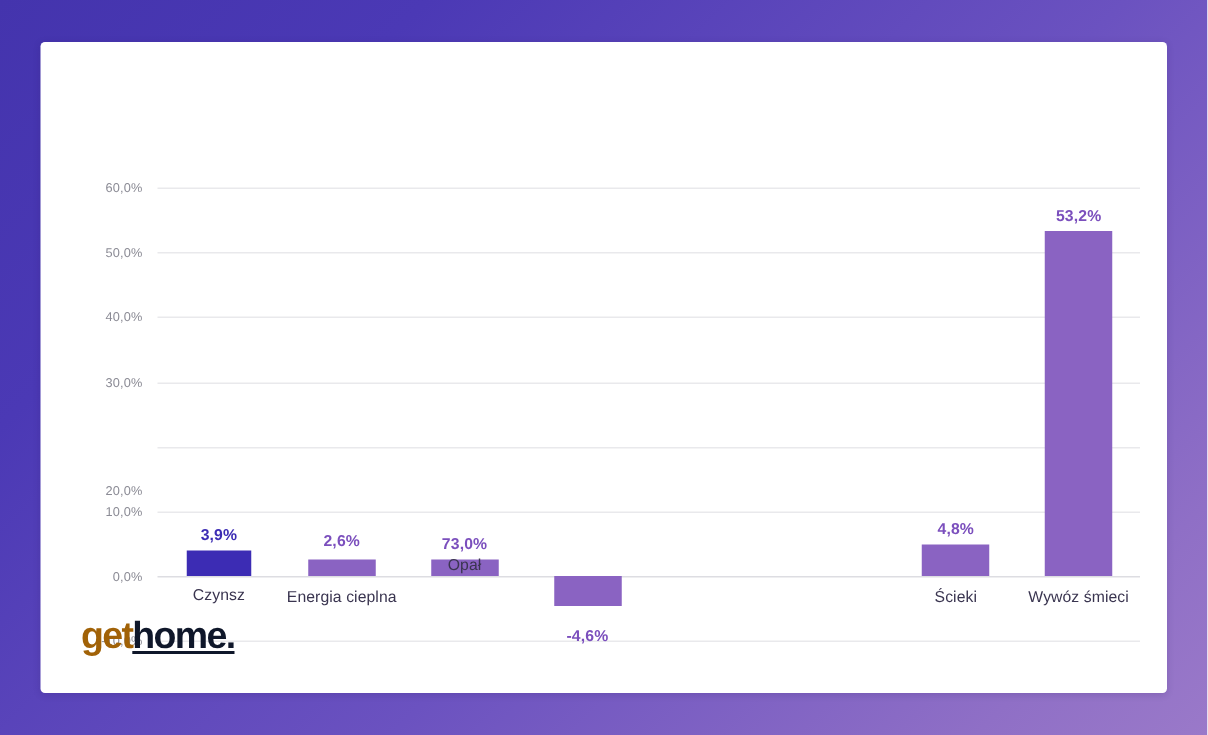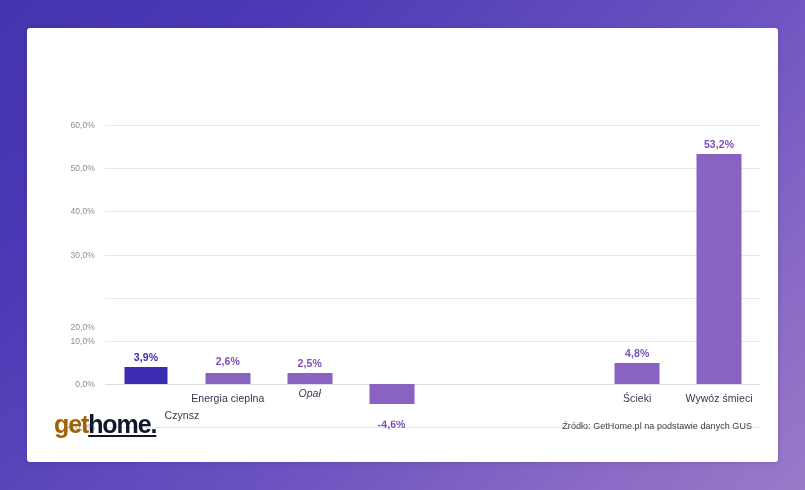--- a/index.html
+++ b/index.html
@@ -214,31 +214,31 @@
           <div class="y-tick-label" style="top: 226.6px; padding-left: 34px;">30,0%</div>
           <div class="y-tick-label" style="top: 269.8px; margin-top: 29px;">20,0%</div>
           <div class="y-tick-label" style="top: 313px;">10,0%</div>
           <div class="y-tick-label" style="top: 356.2px;">0,0%</div>
           <div class="y-tick-label" style="top: 399.4px;">-10,0%</div>
         </div>
       <div id="bars-layer">
           <div class="bar-slot" style="left: 0px; width: 81.875px;">
             <div class="bar accent" style="top: 339.352px; height: 16.848px;"></div>
             <div class="value-label accent" style="top: 323.352px;">3,9%</div>
-            <div class="cat-label" style="top: 381px; margin-left: 36px;">Czynsz</div>
+            <div class="cat-label" style="top: 363px;">Czynsz</div>
           </div>
           <div class="bar-slot" style="left: 81.875px; width: 81.875px;">
             <div class="bar" style="top: 344.968px; height: 11.232px;"></div>
             <div class="value-label" style="top: 327px;">2,6%</div>
             <div class="cat-label" style="top: 364.2px;">Energia cieplna</div>
           </div>
           <div class="bar-slot" style="left: 163.75px; width: 81.875px;">
             <div class="bar" style="top: 345.4px; height: 10.8px;"></div>
-            <div class="value-label" style="top: 329.4px;">2,5%</div>
-            <div class="cat-label" style="top: 359px; font-style: italic;">Opał</div>
+            <div class="value-label" style="top: 329.4px;">73,0%</div>
+            <div class="cat-label" style="top: 343px;">Opał</div>
           </div>
           <div class="bar-slot" style="left: 245.625px; width: 81.875px;">
             <div class="bar" style="top: 356.2px; height: 19.872px;"></div>
             <div class="value-label" style="top: 390.072px;">-4,6%</div>
             <div class="cat-label on-bar" style="top: 384px;">Gaz</div>
           </div>
           <div class="bar-slot" style="left: 491.25px; width: 81.875px;">
             <div class="bar" style="top: 335.464px; height: 20.736px;"></div>
             <div class="value-label" style="top: 319.464px;">4,8%</div>
             <div class="cat-label" style="top: 364.2px;">Ścieki</div>
@@ -248,17 +248,16 @@
             <div class="value-label" style="top: 110.376px;">53,2%</div>
             <div class="cat-label" style="top: 364.2px;">Wywóz śmieci</div>
           </div>
         </div>
     </div>
 
     <div id="footer">
       <div id="logo">
         <span class="logo-get">get</span><span class="logo-home">home.</span>
       </div>
-      <div id="source-note">Źródło: GetHome.pl na podstawie danych GUS</div>
     </div>
 
   </div>
 </div>
 
 </body></html>

